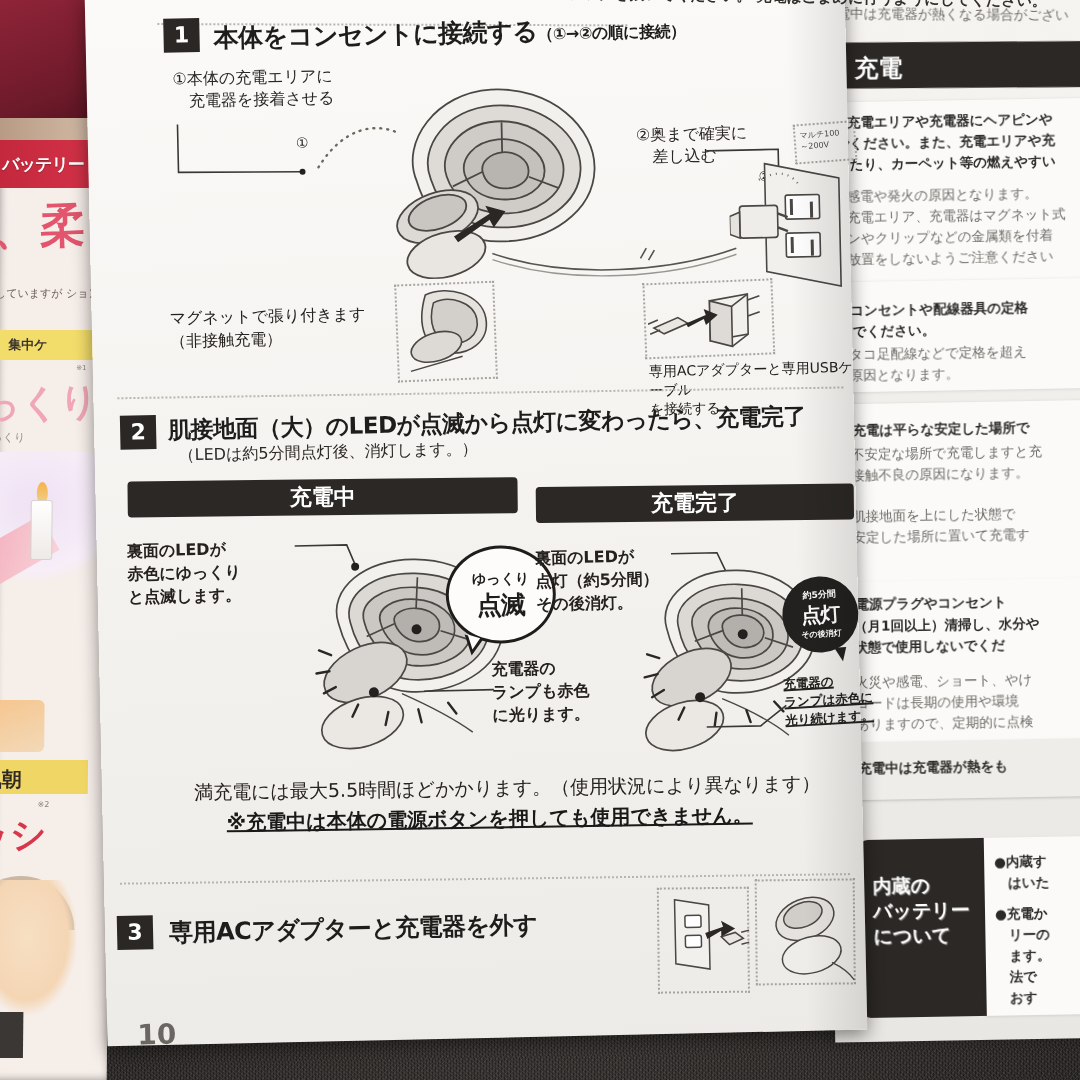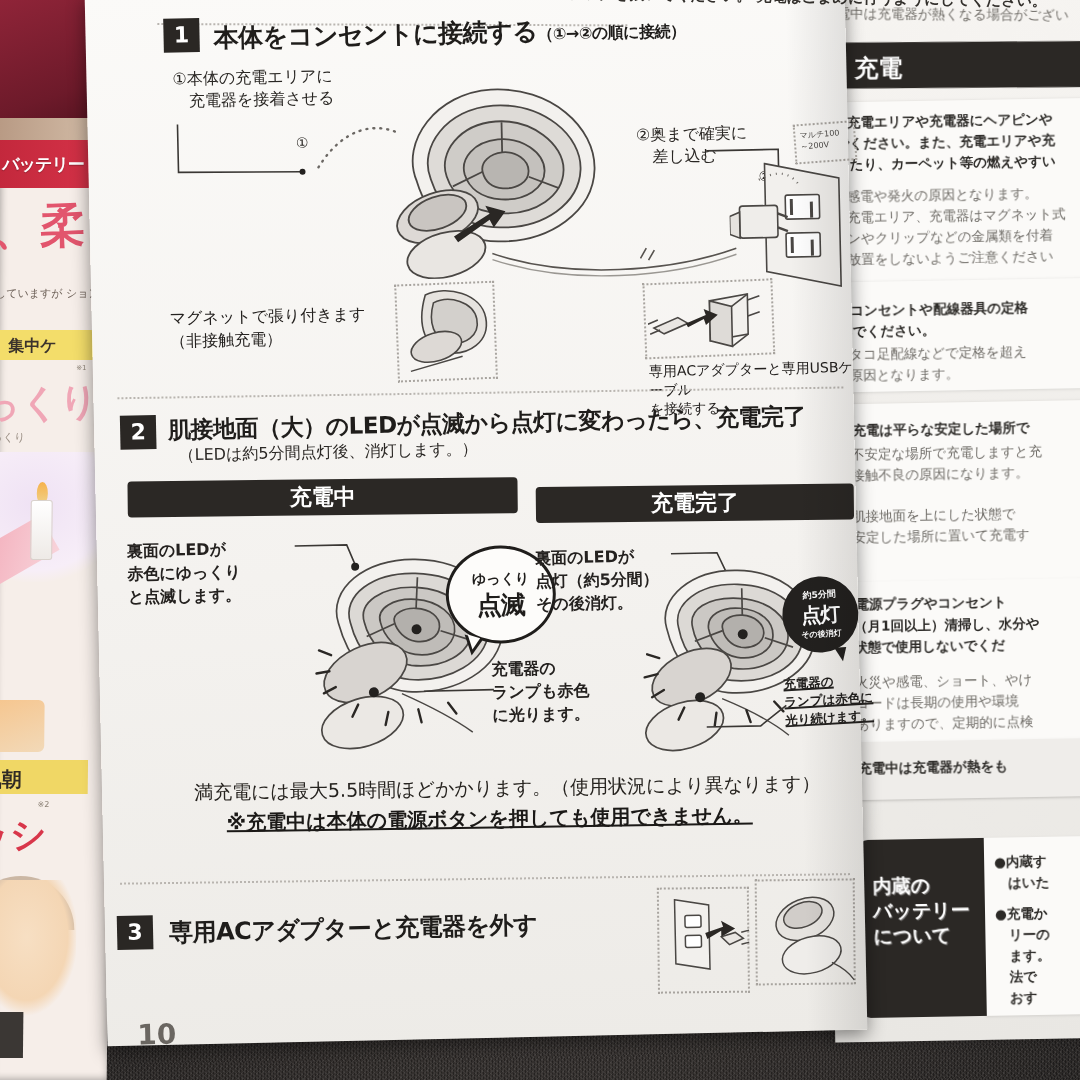--- a/index.html
+++ b/index.html
@@ -37,21 +37,21 @@
     font-size:17px; font-weight:bold; letter-spacing:-1px; white-space:nowrap;
     text-shadow:0 1px 1px rgba(0,0,0,.25); }
   #pack .hero{ position:absolute; left:-6px; top:196px; color:#e2556d;
     font-size:46px; font-weight:bold; letter-spacing:2px; white-space:nowrap;
     transform:rotate(-2.5deg); }
   #pack .sml1{ position:absolute; left:-2px; top:286px; color:#6d6158;
     font-size:11px; line-height:16px; white-space:nowrap; }
   #pack .yellow{ position:absolute; left:-12px; top:330px; width:120px; height:30px;
     background:#f3dd6a; border-radius:3px; }
   #pack .yellow span{ position:absolute; left:24px; top:6px; color:#3b332c;
-    font-size:16px; font-weight:bold; white-space:nowrap; }
+    font-size:13px; font-weight:bold; white-space:nowrap; }
   #pack .mark1{ position:absolute; left:80px; top:364px; color:#8d8378; font-size:7px; }
   #pack .pink2{ position:absolute; left:-14px; top:378px; color:#f0a6b6;
     font-size:38px; font-weight:bold; white-space:nowrap; transform:rotate(-2deg); }
   #pack .sml2{ position:absolute; left:-4px; top:430px; color:#9a8f85;
     font-size:11px; white-space:nowrap; }
   #pack .blob{ position:absolute; left:-20px; top:452px; width:150px; height:130px;
     background:radial-gradient(ellipse at 40% 40%, #efe2f4 0%, #f7eef8 60%, transparent 72%); }
   #pack .candle{ position:absolute; left:36px; top:500px; width:22px; height:60px;
     background:linear-gradient(180deg,#fff,#eeeae6); border-radius:3px;
     border:1px solid #d9d2cc; }

